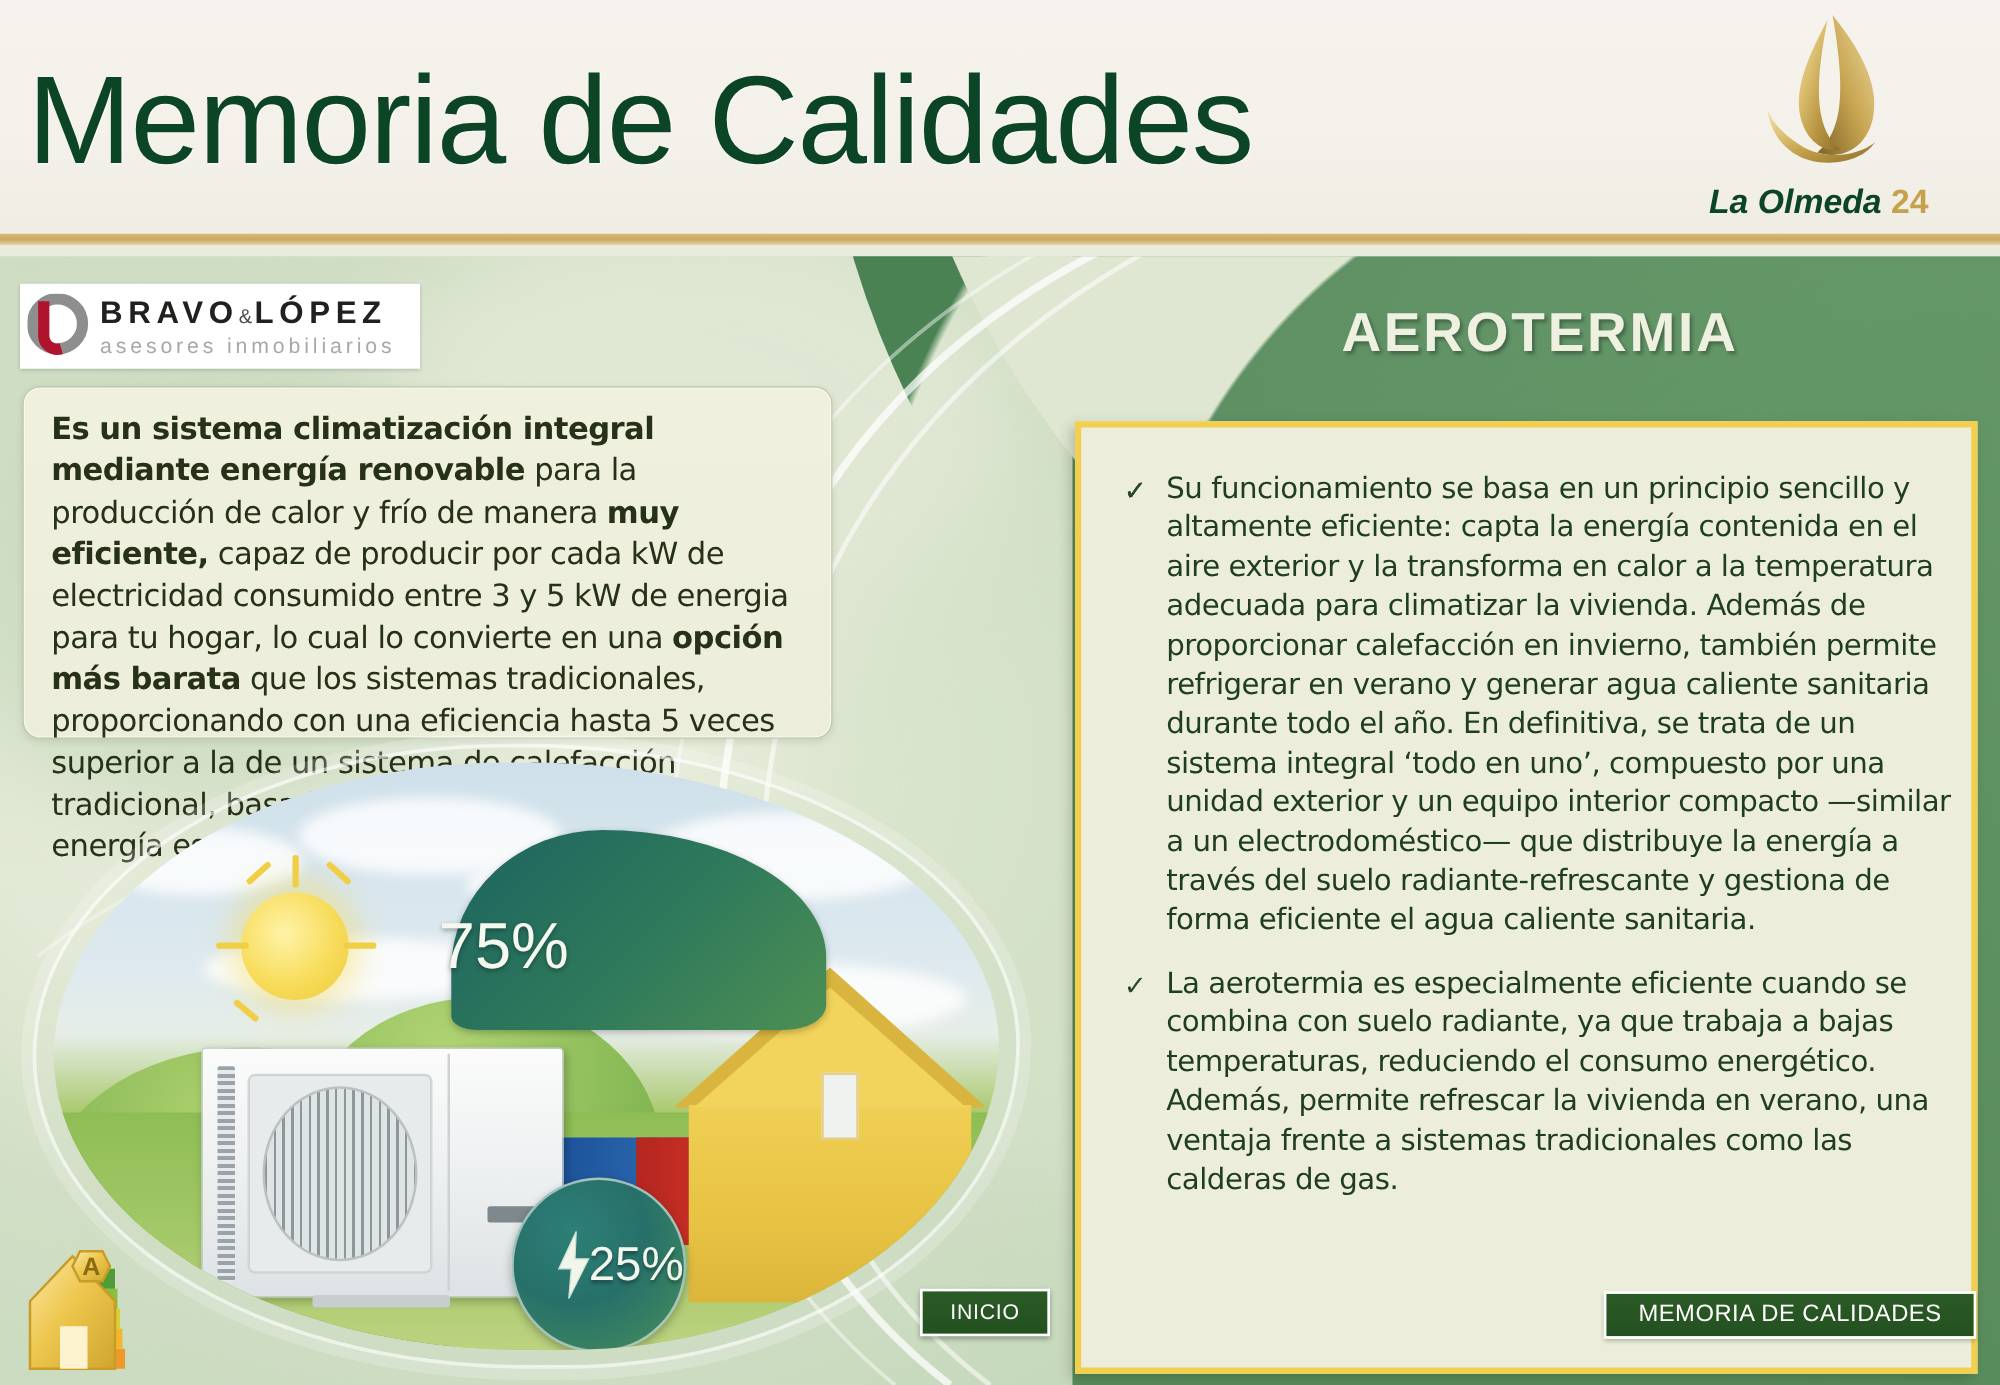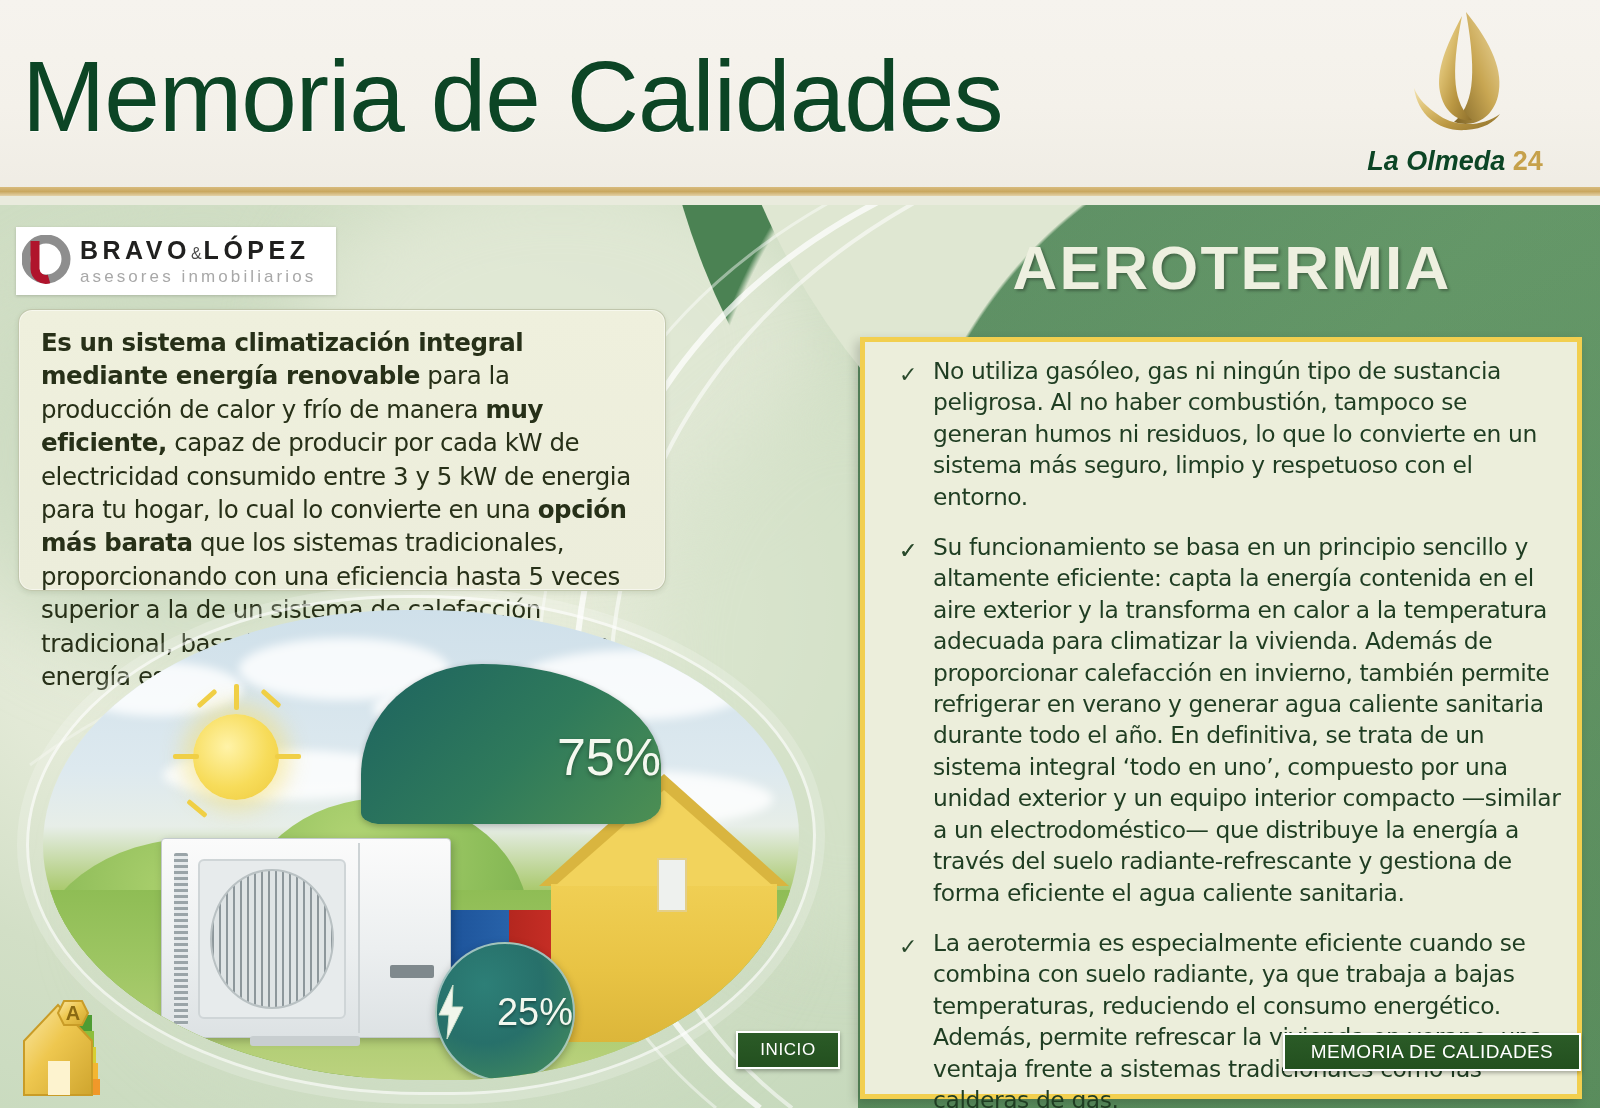--- a/index.html
+++ b/index.html
@@ -215,49 +215,49 @@
   #arrow-gloss{
     position:absolute; left:560px; top:340px; width:46px; height:18px;
     background:rgba(255,255,255,.75); border-radius:3px; transform:rotate(-22deg);
   }
   
   #pct75{
     position:absolute; left:318px; top:54px; width:300px; height:160px;
     background:linear-gradient(135deg,#1d6360 0%, #2f7a5b 55%, #4d8f53 100%);
     border-radius:58% 86% 16% 10% / 100% 92% 18% 10%;
     box-shadow:0 2px 6px rgba(0,0,0,.25);
-    display:flex; align-items:center; justify-content:flex-end;
+    display:flex; align-items:center; justify-content:flex-start;
   }
   #pct75 span{
     font-size:52px; color:#f4f8ef; font-weight:400;
     text-shadow:0 2px 4px rgba(0,0,0,.35);
     margin-top:26px; margin-left:-10px;
   }
   
   #pct25{
-    position:absolute; left:392px; top:332px; width:140px; height:140px;
+    position:absolute; left:366px; top:332px; width:140px; height:140px;
     border-radius:50%;
     background:radial-gradient(circle at 35% 30%, #2d7f77 0%, #27706a 45%, #48905a 100%);
     border:2px solid rgba(255,255,255,.55);
     box-shadow:0 3px 8px rgba(0,0,0,.28);
-    display:flex; align-items:center; justify-content:space-between; gap:2px;
+    display:flex; align-items:center; justify-content:flex-end; gap:2px;
   }
   #bolt{ width:28px; height:54px; }
   #pct25 span{ font-size:38px; color:#f2f7ee; text-shadow:0 2px 3px rgba(0,0,0,.35); margin-left:-4px;}
 
   
   #energy-icon{ position:absolute; left:18px; top:778px; width:120px; height:120px; }
 
   
   #aero-title{
     position:absolute; right:18px; top:30px; width:700px; height:64px;
     display:flex; align-items:center; justify-content:center;
   }
   #aero-title span{
-    font-size:62px; font-weight:bold; letter-spacing:2.2px; color:#eef0e0;
+    font-size:44px; font-weight:bold; letter-spacing:2.2px; color:#eef0e0;
     text-shadow:2px 2px 3px rgba(0,0,0,.30);
   }
   #bullet-panel{
     position:absolute; left:860px; top:132px; width:722px; height:762px;
     background:#eceedb;
     border:5px solid #f2cf4f;
     box-shadow:-4px 4px 10px rgba(0,0,0,.18);
     padding:14px 14px 8px 18px;
   }
   ul#bullets{ list-style:none; }
@@ -448,21 +448,21 @@
       <path d="M46 18 L64 18 L70 30 L64 42 L46 42 L40 30 Z" fill="url(#goldh)" stroke="#c99c27" stroke-width="2"></path>
       <text x="55" y="37" font-family="Liberation Sans, sans-serif" font-size="20" font-weight="bold" fill="#8a6a12" text-anchor="middle">A</text>
     </svg>
 
     <div id="aero-title">
       <span>AEROTERMIA</span>
     </div>
 
     <div id="bullet-panel">
       <ul id="bullets">
-          <li><span class="tick">✓</span><span>No utiliza gasóleo, gas ni ningún tipo de sustancia peligrosa. Al no haber combustión, tampoco se generan humos ni residuos, lo que lo convierte en un sistema más seguro, limpio y respetuoso con el entorno.</span></li>
+          <li><span class="tick">✓</span></li>
           <li><span class="tick">✓</span></li>
           <li><span class="tick">✓</span><span>Su funcionamiento se basa en un principio sencillo y altamente eficiente: capta la energía contenida en el aire exterior y la transforma en calor a la temperatura adecuada para climatizar la vivienda. Además de proporcionar calefacción en invierno, también permite refrigerar en verano y generar agua caliente sanitaria durante todo el año. En definitiva, se trata de un sistema integral ‘todo en uno’, compuesto por una unidad exterior y un equipo interior compacto —similar a un electrodoméstico— que distribuye la energía a través del suelo radiante-refrescante y gestiona de forma eficiente el agua caliente sanitaria.</span></li>
           <li><span class="tick">✓</span><span>La aerotermia es especialmente eficiente cuando se combina con suelo radiante, ya que trabaja a bajas temperaturas, reduciendo el consumo energético. Además, permite refrescar la vivienda en verano, una ventaja frente a sistemas tradicionales como las calderas de gas.</span></li>
         </ul>
     </div>
 
 
     <div class="nav-btn" id="btn-inicio">
       <span>INICIO</span>
     </div>

